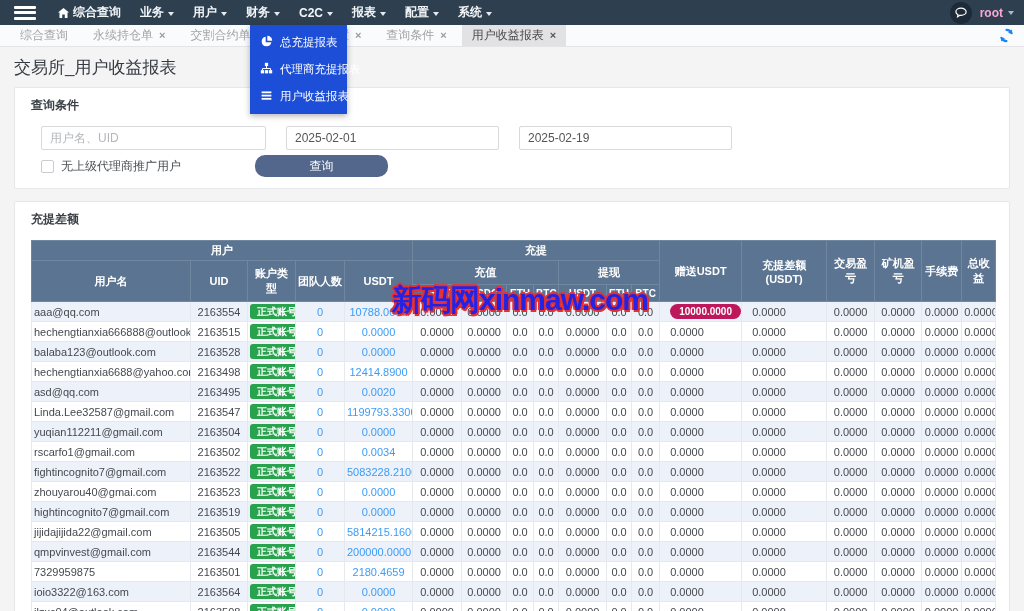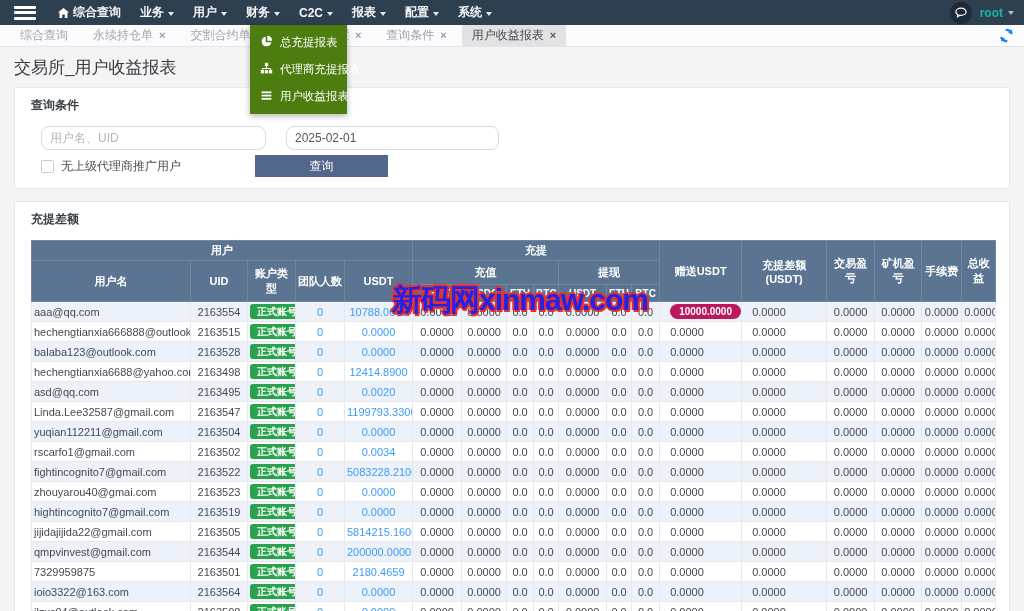--- a/index.html
+++ b/index.html
@@ -14,27 +14,27 @@
   .hamburger i { display:block; height:3px; background:#fff; border-radius:1px; }
   .nav-menu { display:flex; align-items:center; gap:19px; }
   .nav-item { display:flex; align-items:center; gap:4px; color:#f2f5f8; font-size:12px;
     font-weight:bold; cursor:pointer; text-decoration:none; }
   .home-glyph svg { display:block; }
   .caret { width:0; height:0; border-left:3.5px solid transparent; border-right:3.5px solid transparent;
     border-top:4px solid #e6ebf1; display:inline-block; margin-top:2px; }
   .nav-right { margin-left:auto; display:flex; align-items:center; gap:8px; }
   .chat-circle { width:22px; height:22px; border-radius:50%; background:#1d2a38;
     display:flex; align-items:center; justify-content:center; cursor:pointer; }
-  .user-chip { color:#14b8a6; font-size:12px; font-weight:bold; display:flex; align-items:center;
+  .user-chip { color:#f9a8d4; font-size:12px; font-weight:bold; display:flex; align-items:center;
     gap:5px; cursor:pointer; }
   .caret-sm { width:0; height:0; border-left:3px solid transparent; border-right:3px solid transparent;
     border-top:4px solid #aeb9c4; display:inline-block; }
 
   
-  .dropdown { position:absolute; left:250px; top:25px; width:97px; background:#4d7c0f;
+  .dropdown { position:absolute; left:250px; top:25px; width:97px; background:#1d4ed8;
     z-index:60; box-shadow:0 2px 6px rgba(0,0,0,.3); padding:4px 0; }
   .dropdown-item { display:flex; align-items:center; gap:7px; color:#fff; font-size:11.5px;
     padding:6px 10px; cursor:pointer; white-space:nowrap; }
   .dropdown-item svg { flex:0 0 auto; }
 
   
   .tabbar { height:22px; background:#fafbfc; border-bottom:1px solid #e4e4e7;
     display:flex; align-items:stretch; padding:0 0 0 10px; position:relative; }
   .tab { display:flex; align-items:center; gap:6px; padding:0 10px; font-size:12px;
     color:#a3a3a8; cursor:pointer; white-space:nowrap; margin-right:5px; }
@@ -47,32 +47,32 @@
   .page-title { font-size:17px; font-weight:400; color:#353a40; padding:9px 14px 8px; }
 
   
   .panel { background:#fff; border:1px solid #e6e7ea; margin:0 14px; border-radius:2px; }
   .panel + .panel { margin-top:12px; }
   .panel-title { font-size:12px; font-weight:bold; color:#3c4147; padding:9px 16px 0; }
 
   
   .form-area { padding:12px 16px 11px 26px; }
   .form-row1 { display:flex; gap:20px; }
-  .text-input { width:225px; height:24px; border:1px solid #d7d9dd; border-radius:8px;
+  .text-input { width:225px; height:24px; border:1px solid #d7d9dd; border-radius:2px;
     font-size:12px; color:#555; padding:0 8px; outline:none; background:#fff;
     font-family:"Liberation Sans","DejaVu Sans",sans-serif; }
   .text-input::placeholder { color:#b3b6bb; }
   .date-input { width:213px; }
   .form-row2 { display:flex; align-items:center; margin-top:5px; }
   .checkbox-group { display:flex; align-items:center; gap:7px; width:214px; }
   .checkbox { width:13px; height:13px; border:1px solid #c9ccd1; background:#fff;
     border-radius:2px; cursor:pointer; }
   .checkbox-label { font-size:12px; color:#4a4f55; }
   .search-btn { width:133px; height:22px; background:#53678c; color:#fff; border:none;
-    font-size:12px; cursor:pointer; border-radius:0;
+    font-size:12px; cursor:pointer; border-radius:10px;
     font-family:"Liberation Sans","DejaVu Sans",sans-serif; }
 
   
   .table-wrap { padding:12px 16px 0; position:relative; }
   table { border-collapse:collapse; table-layout:fixed; width:964px; }
   thead th { background:#5b7491; color:#fff; border:1px solid #71869f; text-align:center;
     font-size:11px; font-weight:bold; padding:2px 2px; }
   thead tr.h1 th { height:18px; }
   thead tr.h2 th { height:24px; }
   thead tr.h3 th { height:17px; font-size:10px; }
@@ -224,20 +224,21 @@
 </div>
 
 <div class="page-title">交易所_用户收益报表</div>
 
 <div class="panel">
   <div class="panel-title">查询条件</div>
   <div class="form-area">
     <div class="form-row1">
       <input class="text-input" type="text" placeholder="用户名、UID" style="">
       <input class="text-input date-input" type="text" value="2025-02-01" style="">
+      <input class="text-input date-input" type="text" value="2025-02-19" style="">
     </div>
     <div class="form-row2">
       <div class="checkbox-group">
         <span class="checkbox"></span>
         <span class="checkbox-label">无上级代理商推广用户</span>
       </div>
       <button class="search-btn">查询</button>
     </div>
   </div>
 </div>

